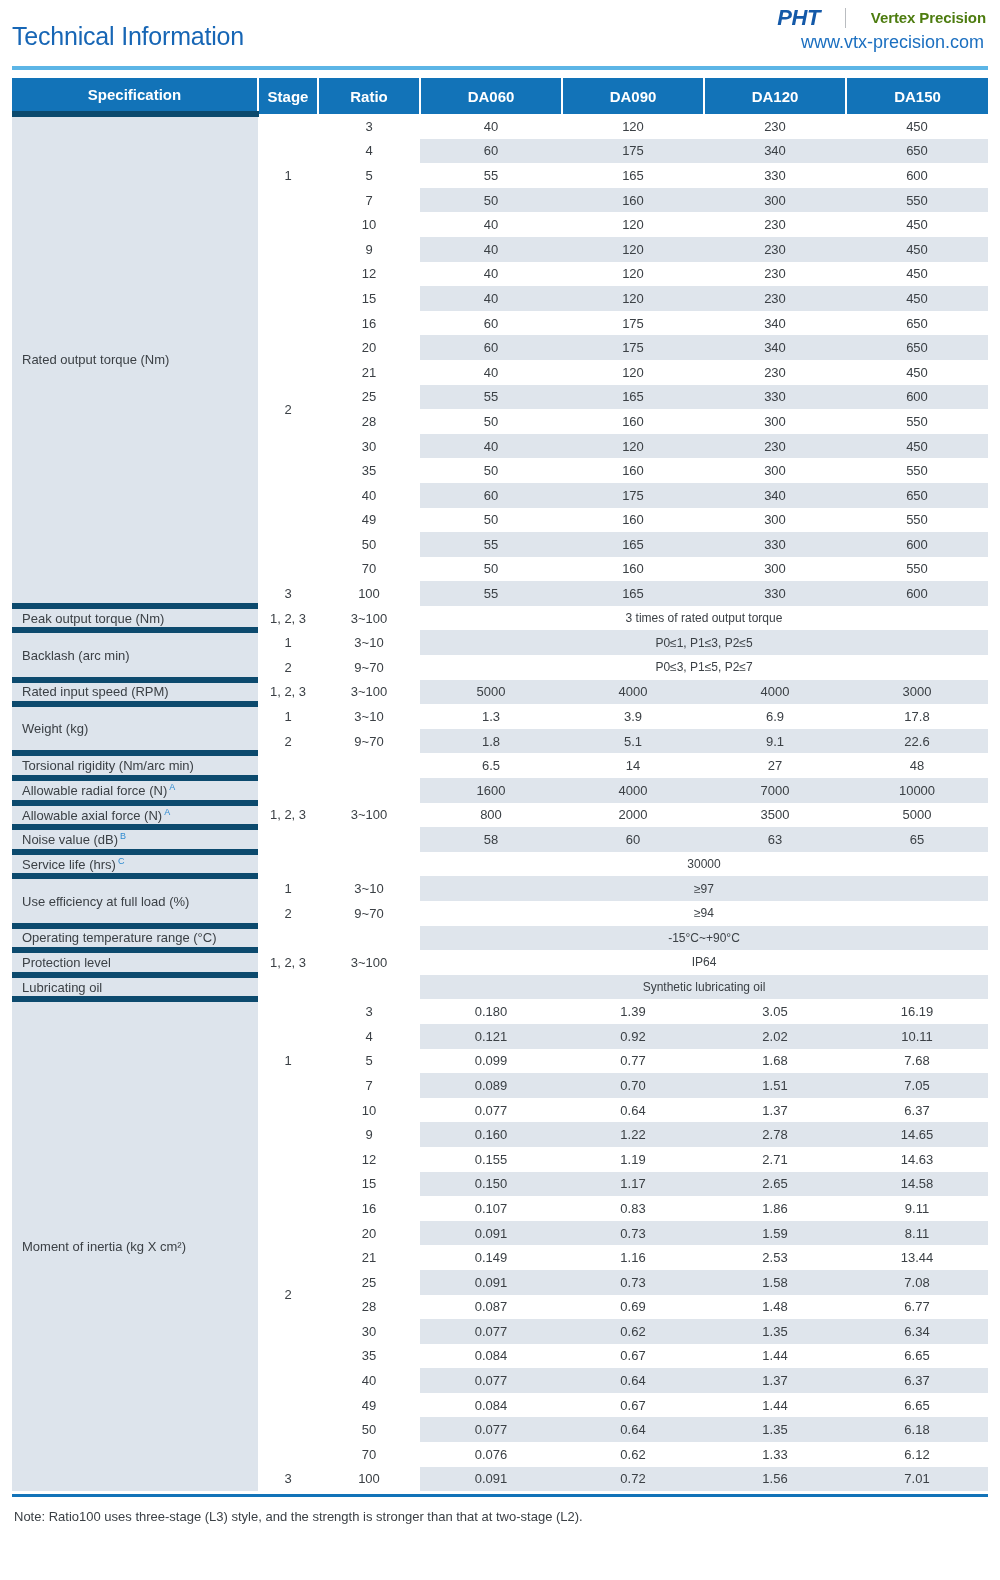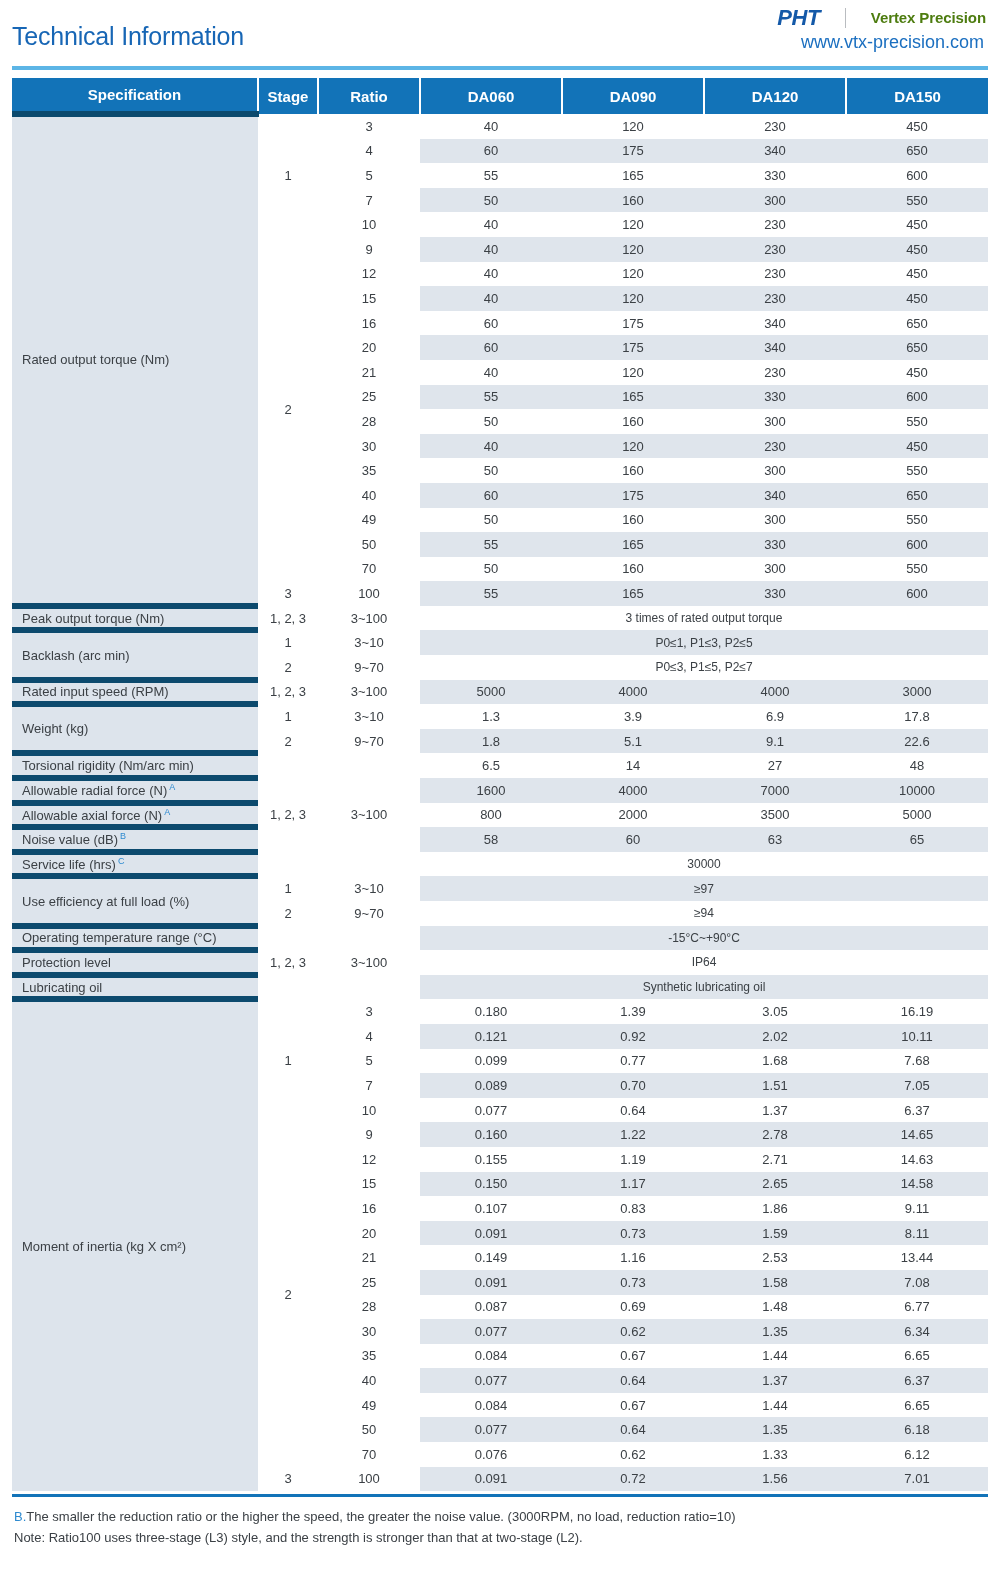--- a/index.html
+++ b/index.html
@@ -549,15 +549,14 @@
         <td class="fill-alt rule-top">0.72</td>
         <td class="fill-alt rule-top">1.56</td>
         <td class="fill-alt rule-top">7.01</td>
       </tr>
     </tbody>
 </table>
 
 <div class="table-bottom-rule"></div>
 
 <div class="footnotes" id="footnotes">
-    <div><span class="fn-letter">B.</span><span>The smaller the reduction ratio or the higher the speed, the greater the noise value. (3000RPM, no load, reduction ratio=10)</span></div>
     <div><span>Note: Ratio100 uses three-stage (L3) style, and the strength is stronger than that at two-stage (L2).</span></div>
   </div>
 
 </body></html>

